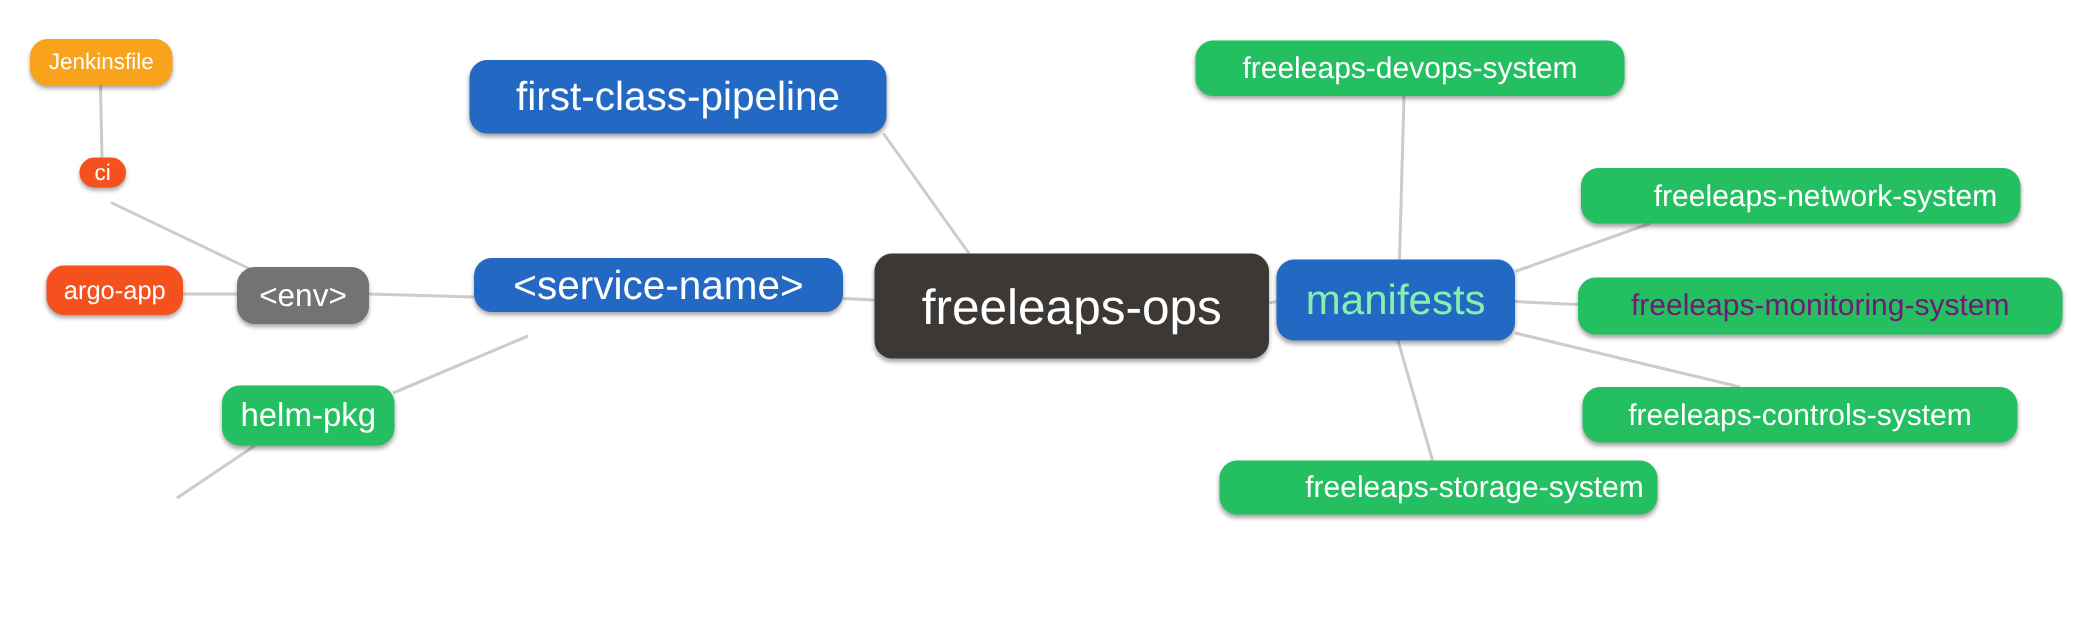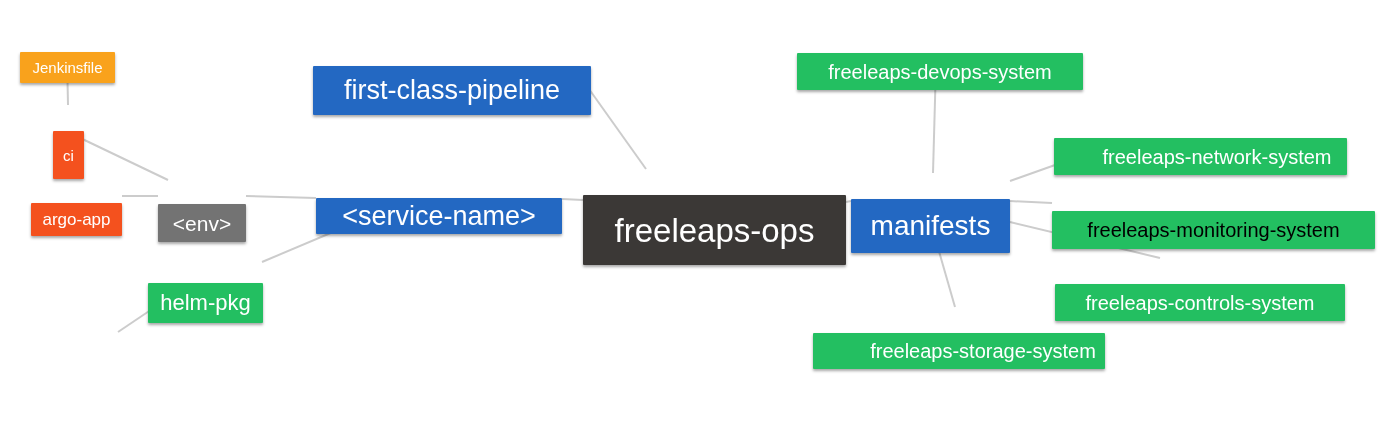--- a/index.html
+++ b/index.html
@@ -23,27 +23,26 @@
     height: 421px;
     pointer-events: none;
   }
   .node {
     position: absolute;
     display: flex;
     align-items: center;
     justify-content: center;
     box-sizing: border-box;
     color: #ffffff;
-    border-radius: 1px;
+    border-radius: 12px;
     box-shadow: 0 2px 3px rgba(0,0,0,0.35);
     white-space: nowrap;
     cursor: pointer;
     user-select: none;
     line-height: 1;
-    margin-top: 26px;
   }
 </style>
 </head>
 <body>
 
 <div class="canvas" id="mindmap-canvas">
   <svg id="edge-layer" viewBox="0 0 1390 421">
       <line x1="67" y1="57" x2="68" y2="105" stroke="#cccccc" stroke-width="2"></line>
       <line x1="74" y1="135" x2="168" y2="180" stroke="#cccccc" stroke-width="2"></line>
       <line x1="122" y1="196" x2="158" y2="196" stroke="#cccccc" stroke-width="2"></line>
@@ -54,26 +53,26 @@
       <line x1="589" y1="89" x2="646" y2="169" stroke="#cccccc" stroke-width="2"></line>
       <line x1="846" y1="202" x2="851" y2="201" stroke="#cccccc" stroke-width="2"></line>
       <line x1="933" y1="173" x2="936" y2="64" stroke="#cccccc" stroke-width="2"></line>
       <line x1="1010" y1="181" x2="1100" y2="149" stroke="#cccccc" stroke-width="2"></line>
       <line x1="1010" y1="201" x2="1052" y2="203" stroke="#cccccc" stroke-width="2"></line>
       <line x1="1010" y1="222" x2="1160" y2="258" stroke="#cccccc" stroke-width="2"></line>
       <line x1="932" y1="227" x2="955" y2="307" stroke="#cccccc" stroke-width="2"></line>
     </svg>
 
 <div class="node" style="left: 20px; top: 26px; width: 95px; height: 31px; font-size: 15px; background: rgb(249, 162, 28); color: rgb(255, 255, 255);">Jenkinsfile</div>
-    <div class="node" style="left: 53px; top: 105px; width: 31px; height: 48px; font-size: 15px; background: rgb(244, 81, 30); color: rgb(255, 255, 255);">ci</div>
+    <div class="node" style="left: 53px; top: 105px; width: 31px; height: 20px; font-size: 15px; background: rgb(244, 81, 30); color: rgb(255, 255, 255);">ci</div>
     <div class="node" style="left: 31px; top: 177px; width: 91px; height: 33px; font-size: 17px; background: rgb(244, 81, 30); color: rgb(255, 255, 255);">argo-app</div>
     <div class="node" style="left: 158px; top: 178px; width: 88px; height: 38px; font-size: 21px; background: #737373; color: rgb(255, 255, 255);">&lt;env&gt;</div>
     <div class="node" style="left: 148px; top: 257px; width: 115px; height: 40px; font-size: 22px; background: rgb(35, 191, 97); color: rgb(255, 255, 255);">helm-pkg</div>
     <div class="node" style="left: 313px; top: 40px; width: 278px; height: 49px; font-size: 27px; background: rgb(35, 104, 194); color: rgb(255, 255, 255); text-align: center;">first-class-pipeline</div>
     <div class="node" style="left: 316px; top: 172px; width: 246px; height: 36px; font-size: 27px; background: rgb(35, 104, 194); color: rgb(255, 255, 255);">&lt;service-name&gt;</div>
     <div class="node" style="left: 583px; top: 169px; width: 263px; height: 70px; font-size: 33px; background: rgb(59, 56, 54); color: rgb(255, 255, 255);">freeleaps-ops</div>
-    <div class="node" style="left: 851px; top: 173px; width: 159px; height: 54px; font-size: 28px; background: rgb(35, 104, 194); color: #ffffff;">manifests</div>
+    <div class="node" style="left: 851px; top: 173px; width: 159px; height: 54px; font-size: 28px; background: rgb(35, 104, 194); color: #86efac;">manifests</div>
     <div class="node" style="left: 797px; top: 27px; width: 286px; height: 37px; font-size: 20px; background: rgb(35, 191, 97); color: rgb(255, 255, 255);">freeleaps-devops-system</div>
     <div class="node" style="left: 1054px; top: 112px; width: 293px; height: 37px; font-size: 20px; background: rgb(35, 191, 97); color: rgb(255, 255, 255); padding-left: 33px;">freeleaps-network-system</div>
-    <div class="node" style="left: 1052px; top: 185px; width: 323px; height: 38px; font-size: 20px; background: rgb(35, 191, 97); color: #000000;">freeleaps-monitoring-system</div>
+    <div class="node" style="left: 1052px; top: 185px; width: 323px; height: 38px; font-size: 20px; background: rgb(35, 191, 97); color: #701a75;">freeleaps-monitoring-system</div>
     <div class="node" style="left: 1055px; top: 258px; width: 290px; height: 37px; font-size: 20px; background: rgb(35, 191, 97); color: rgb(255, 255, 255);">freeleaps-controls-system</div>
     <div class="node" style="left: 813px; top: 307px; width: 292px; height: 36px; font-size: 20px; background: rgb(35, 191, 97); color: rgb(255, 255, 255); padding-left: 48px;">freeleaps-storage-system</div>
   </div>
 
 </body></html>

